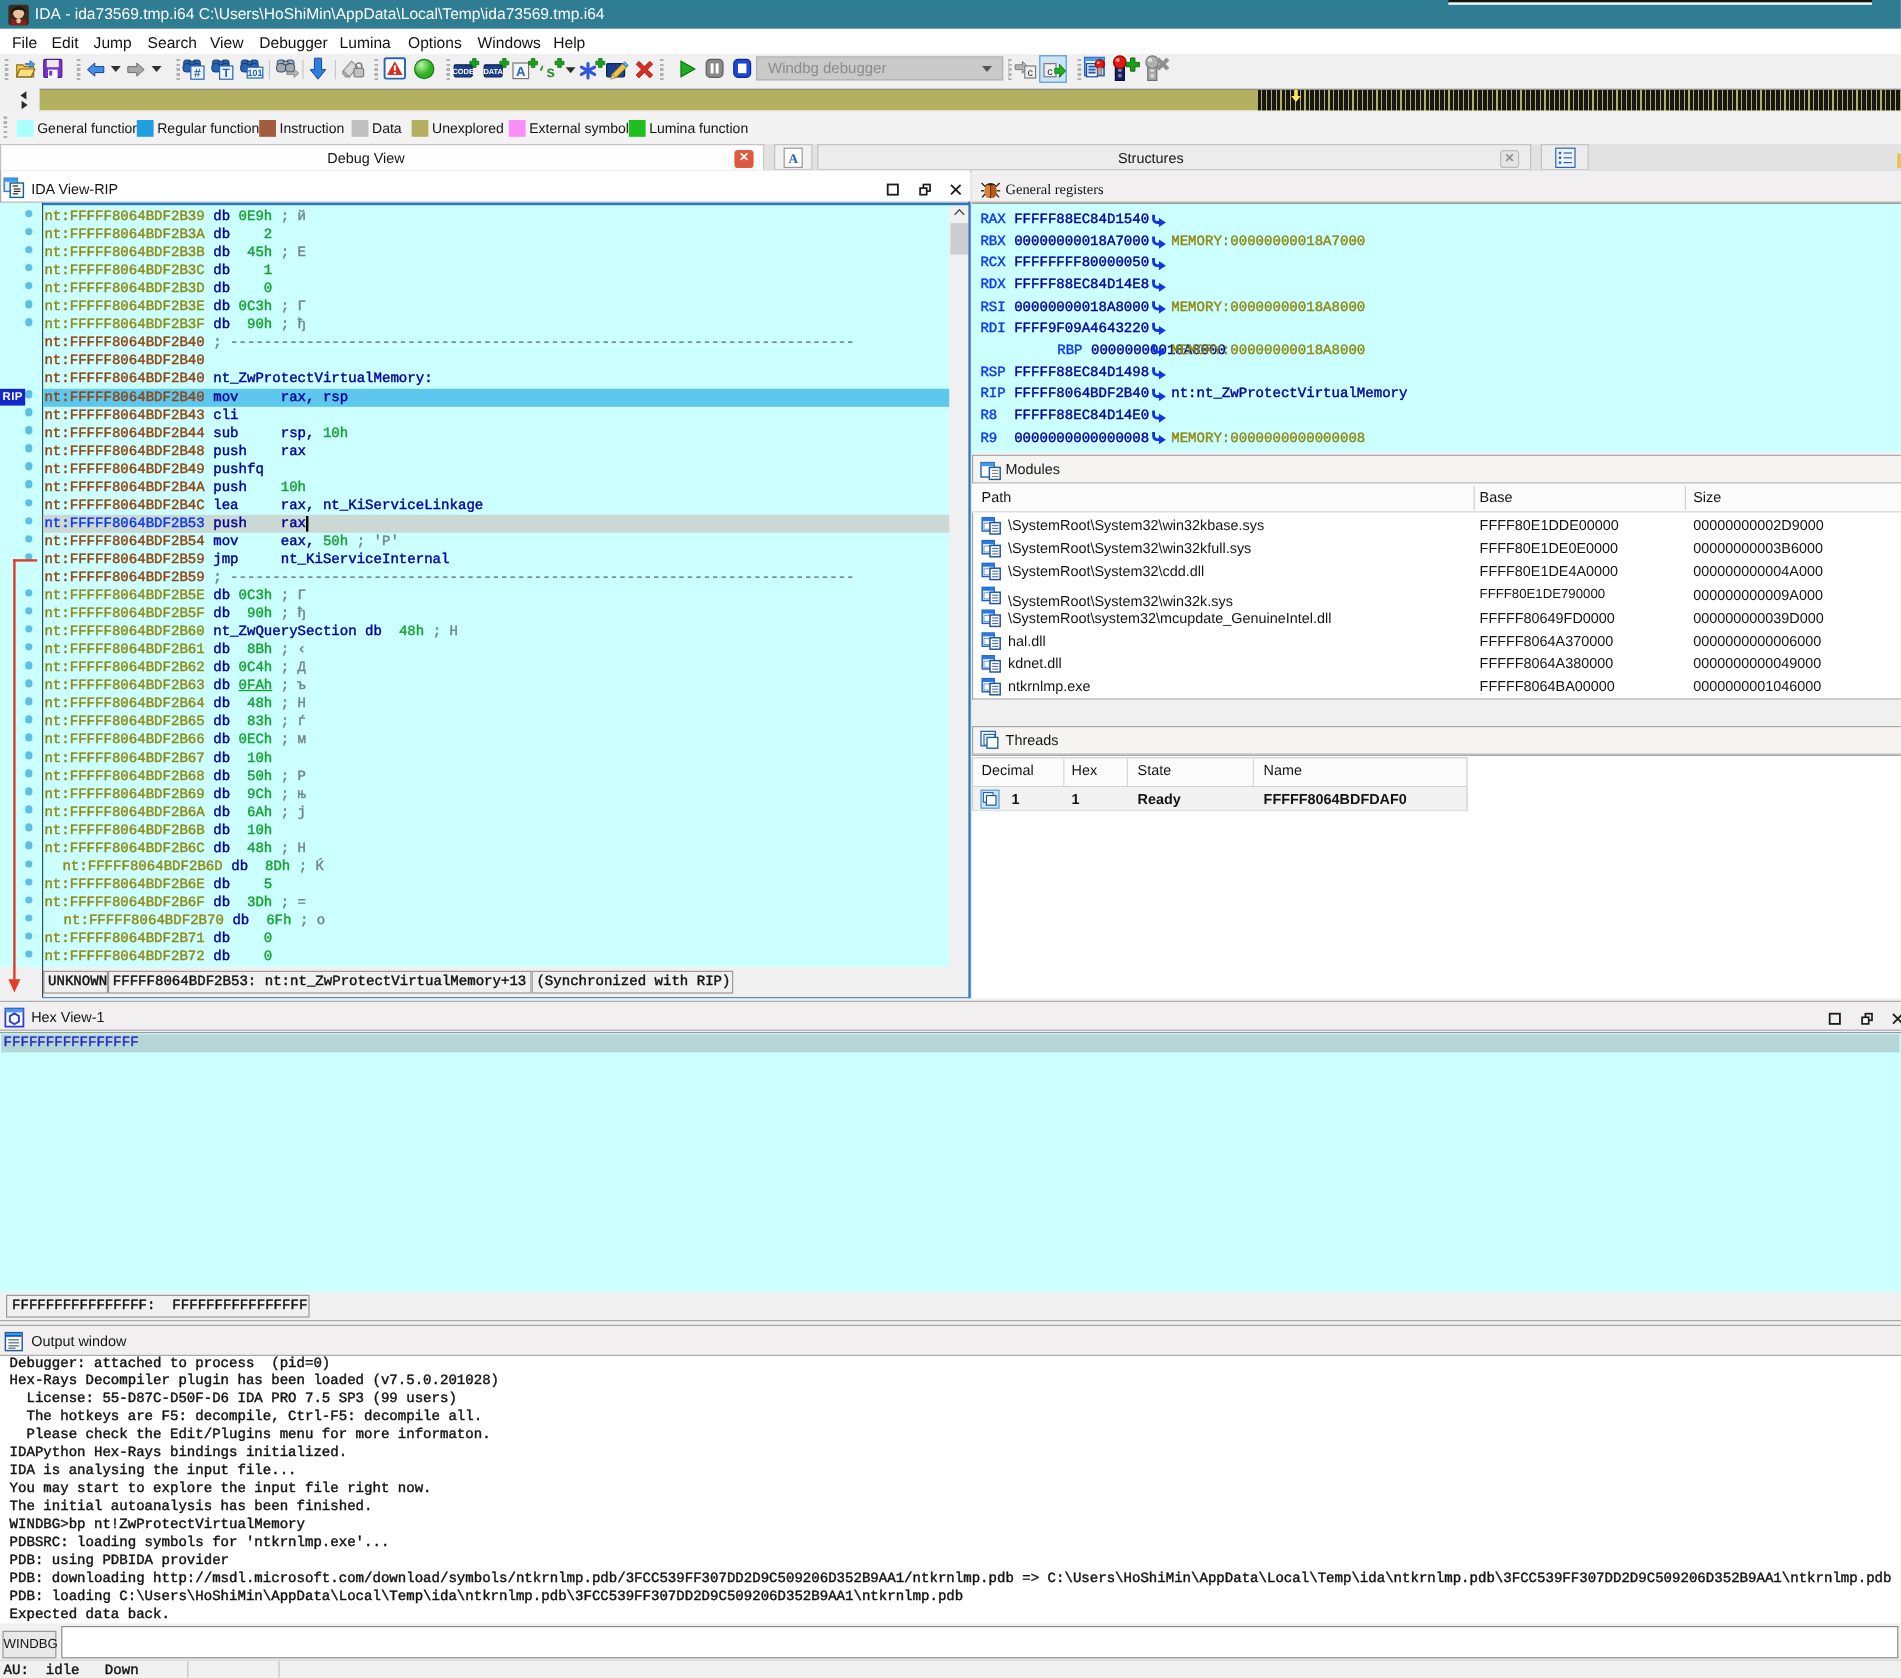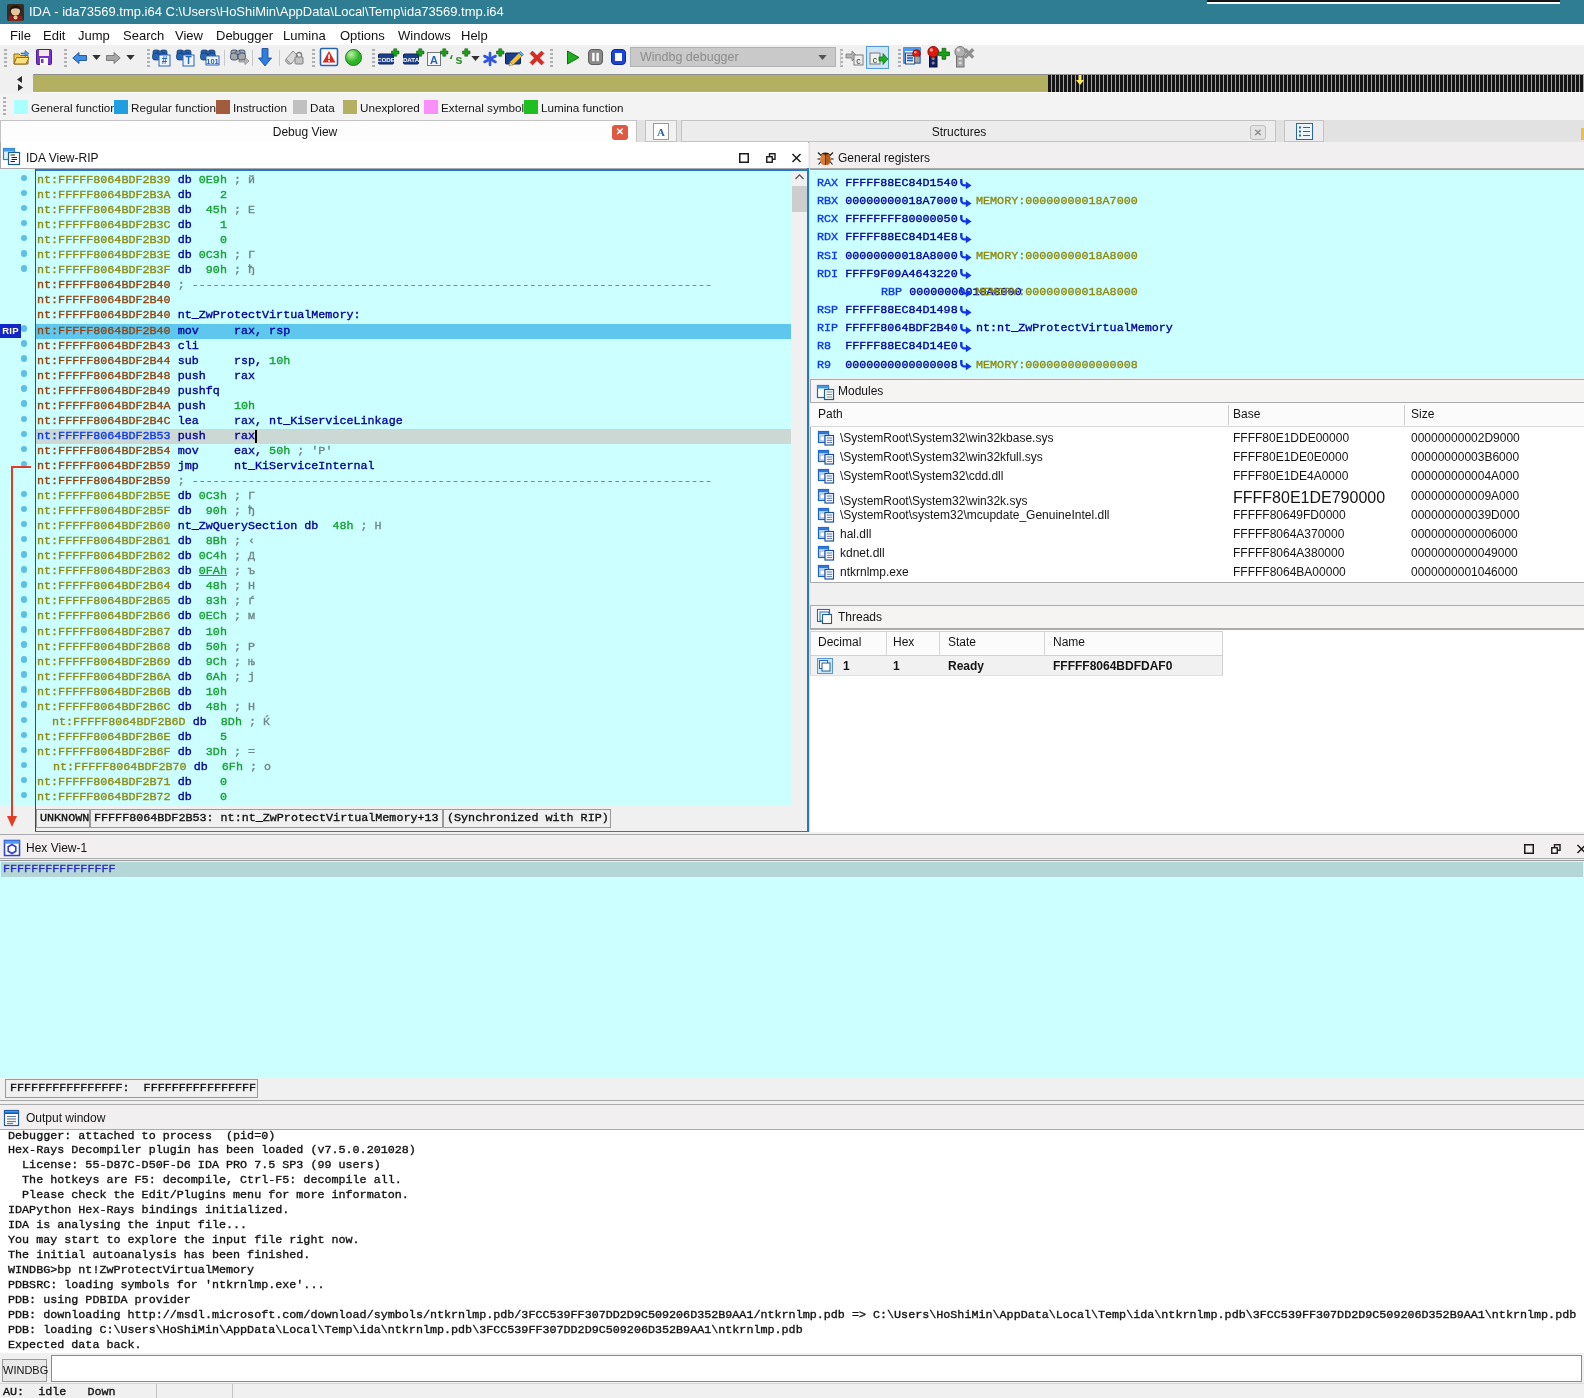--- a/index.html
+++ b/index.html
@@ -413,21 +413,21 @@
 <line x1="4" y1="12.5" x2="1.5" y2="15.5"></line>
       <line x1="13" y1="12.5" x2="15.5" y2="15.5"></line>
     </g>
 <path d="M3.5 5.5 Q8.5 2.5 13.5 5.5 L13 7 H4 Z" fill="#4a2c14"></path>
 <ellipse cx="8.5" cy="10.2" rx="5.2" ry="6" fill="#c96a28"></ellipse>
 <ellipse cx="6.2" cy="10.2" rx="2.6" ry="5.6" fill="#d87f38"></ellipse>
 <ellipse cx="11" cy="10.2" rx="2.4" ry="5.5" fill="#b85a1e"></ellipse>
 <line x1="8.5" y1="4.5" x2="8.5" y2="16" stroke="#6b3210" stroke-width="1"></line>
 <path d="M4.5 4.8 Q8.5 2 12.5 4.8 Q8.5 6.5 4.5 4.8 Z" fill="#3a220e"></path>
 </svg>
-<div style="left:838px;top:151px;font-size:12px;color:#141414;">General registers</div>
+<div style="left:838px;top:151px;font-size:12px;color:#141414;font-family:Liberation Serif, serif;">General registers</div>
 <div style="left:810px;top:169px;width:774px;height:208px;background:#ccffff;border-top:1px solid #9a9a9a;"></div>
 <div class="m" style="left:817px;top:176.00px;height:15px;"><span style="color:#0b38f0;">RAX&nbsp;</span><span style="color:#00009b;">FFFFF88EC84D1540</span></div>
 <svg style="left:959.5px;top:178.5px" width="12" height="11" viewBox="0 0 12 11">
 <path d="M1.3 0 V3.4 a3 3 0 0 0 3 3 H6.2" fill="none" stroke="#1335e8" stroke-width="2.4"></path>
 <path d="M5.8 2.6 L5.8 10.2 L11.6 6.4 Z" fill="#1335e8"></path>
   </svg>
 <div class="m" style="left:817px;top:194.15px;height:15px;"><span style="color:#0b38f0;">RBX&nbsp;</span><span style="color:#00009b;">00000000018A7000</span></div>
 <svg style="left:959.5px;top:196.65px" width="12" height="11" viewBox="0 0 12 11">
 <path d="M1.3 0 V3.4 a3 3 0 0 0 3 3 H6.2" fill="none" stroke="#1335e8" stroke-width="2.4"></path>
 <path d="M5.8 2.6 L5.8 10.2 L11.6 6.4 Z" fill="#1335e8"></path>
@@ -549,21 +549,21 @@
 <rect x="0.5" y="1.5" width="10" height="2.8" fill="#2b79e0"></rect>
 <rect x="2" y="6" width="5" height="5" fill="#ffffff" stroke="#5a8ec8" stroke-width="0.7"></rect>
 <rect x="7" y="5.5" width="8.5" height="9.5" fill="#ffffff" stroke="#1d50a0" stroke-width="1.2"></rect>
 <g stroke="#4668a8" stroke-width="0.9">
       <line x1="8.8" y1="8" x2="14" y2="8"></line>
       <line x1="8.8" y1="10.3" x2="14" y2="10.3"></line>
       <line x1="8.8" y1="12.6" x2="14" y2="12.6"></line>
     </g>
 </svg>
 <div style="left:840px;top:494px;font-size:12px;color:#141414;">\SystemRoot\System32\win32k.sys</div>
-<div style="left:1233px;top:488.60px;font-size:16px;color:#141414;">FFFF80E1DE790000</div>
+<div style="left:1233px;top:488.60px;font-size:11px;color:#141414;">FFFF80E1DE790000</div>
 <div style="left:1411px;top:488.60px;font-size:12px;color:#141414;">000000000009A000</div>
 <svg style="left:818px;top:506.8px" width="16" height="16" viewBox="0 0 16 16">
 <rect x="0.5" y="1.5" width="10" height="11" fill="#eaf3fc" stroke="#1d5fc0" stroke-width="1.2"></rect>
 <rect x="0.5" y="1.5" width="10" height="2.8" fill="#2b79e0"></rect>
 <rect x="2" y="6" width="5" height="5" fill="#ffffff" stroke="#5a8ec8" stroke-width="0.7"></rect>
 <rect x="7" y="5.5" width="8.5" height="9.5" fill="#ffffff" stroke="#1d50a0" stroke-width="1.2"></rect>
 <g stroke="#4668a8" stroke-width="0.9">
       <line x1="8.8" y1="8" x2="14" y2="8"></line>
       <line x1="8.8" y1="10.3" x2="14" y2="10.3"></line>
       <line x1="8.8" y1="12.6" x2="14" y2="12.6"></line>

